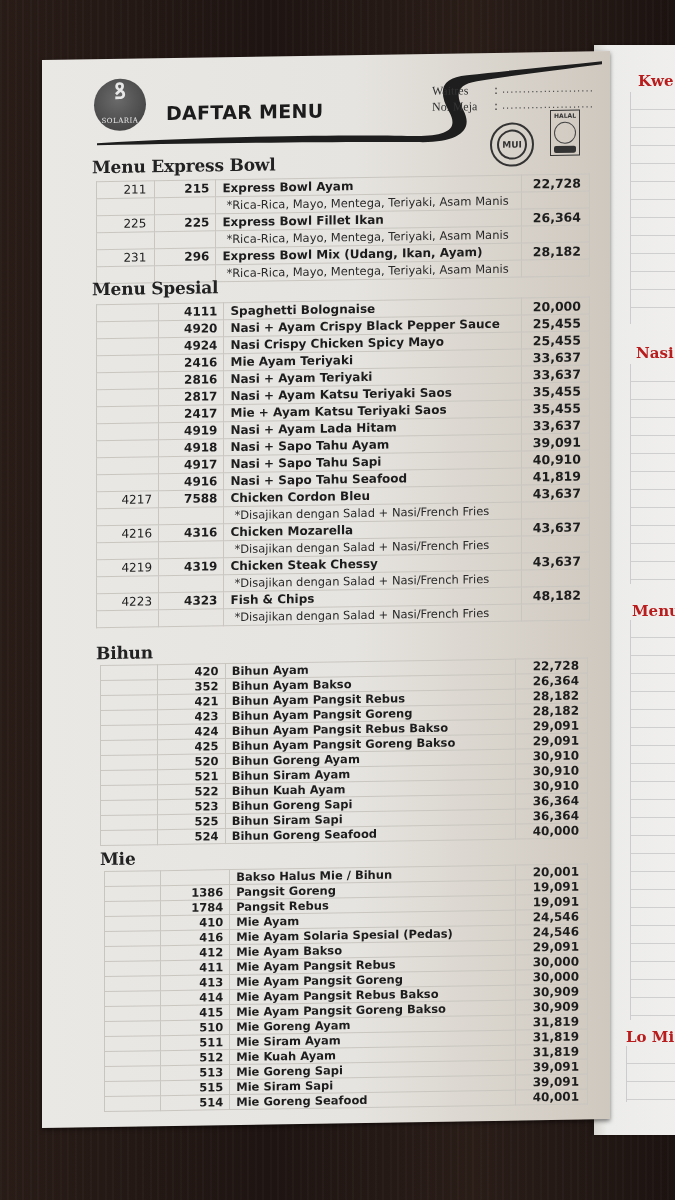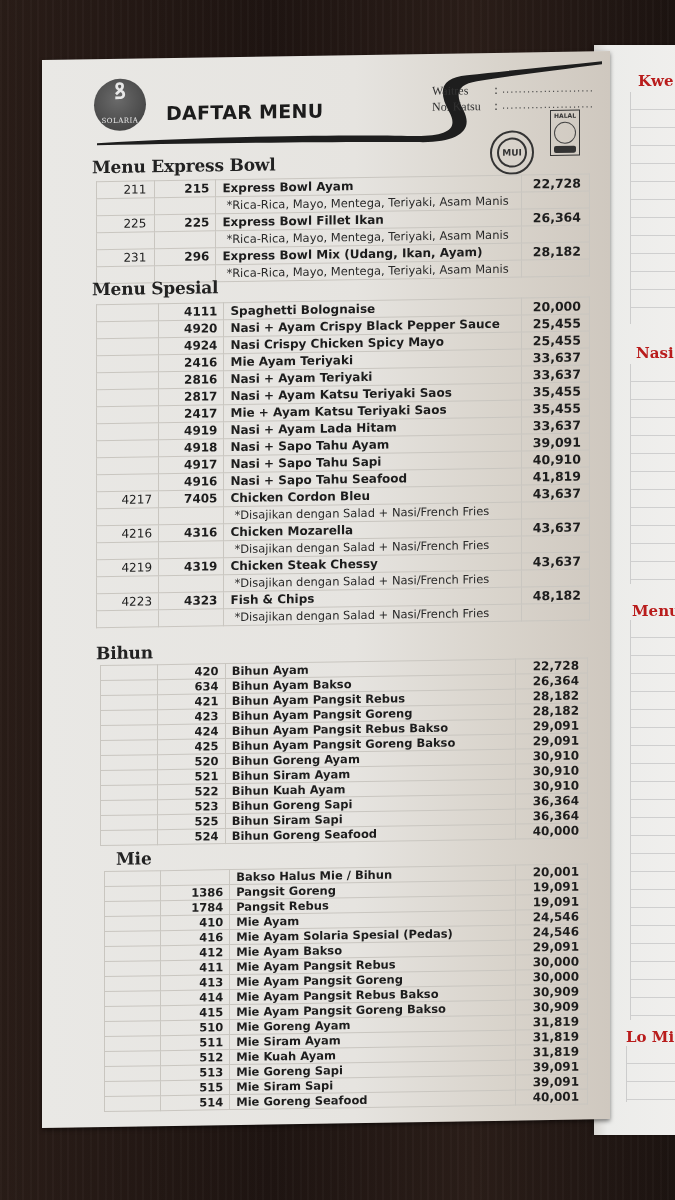--- a/index.html
+++ b/index.html
@@ -31,21 +31,21 @@
     color:#e8e8e8;
   }
   .logo .glyph { font-size:22px; font-weight:bold; line-height:22px; margin-top:-4px; }
   .logo .brand { font-family:"DejaVu Serif", serif; font-size:7px; margin-top:14px; letter-spacing:0.5px; }
   .title { position:absolute; left:124px; top:44px; font-family:"DejaVu Sans", sans-serif; font-weight:bold; font-size:19px; color:#1c1c1c; letter-spacing:0.3px; }
   .swoosh { position:absolute; left:45px; top:6px; width:520px; height:90px; }
   .waitres { position:absolute; left:390px; top:29px; font-size:12px; color:#333; line-height:16px; }
   .waitres .row { display:flex; }
   .waitres .lbl { width:62px;font-family:Liberation Serif, serif; }
   .waitres .dots { color:#444; letter-spacing:1px; font-size:10px; }
-  .seal { position:absolute; left:448px; top:78px; width:44px; height:44px; border-radius:50%; border:2px solid #333; box-sizing:border-box;
+  .seal { position:absolute; left:448px; top:70px; width:44px; height:44px; border-radius:50%; border:2px solid #333; box-sizing:border-box;
     display:flex; align-items:center; justify-content:center; font-size:6px; color:#333; }
   .seal .inner { width:26px; height:26px; border-radius:50%; border:2px solid #333; display:flex; align-items:center; justify-content:center; font-size:9px; font-weight:bold; }
   .halal { position:absolute; left:508px; top:58px; width:30px; height:46px; border:1.5px solid #333; box-sizing:border-box; font-size:6px; font-weight:bold; text-align:center; color:#333; padding-top:1px; }
   .halal .c { width:20px; height:20px; margin:3px auto 2px; border-radius:50%; border:1px solid #444; }
   .halal .b { width:22px; height:7px; margin:0 auto; background:#333; border-radius:2px; }
 
   .section-title { position:absolute; font-family:"DejaVu Serif", serif; font-weight:bold; font-size:17px; color:#222; letter-spacing:-0.2px; }
   .tbl { position:absolute; left:54px; width:494px; border-collapse:collapse; }
   .tbl td { border:1px solid #c9c6c0; padding:0; height:16px; font-size:12px; color:#1d1d1d; white-space:nowrap; }
   .tbl td.c1 { width:52px; text-align:center; font-weight:normal;padding-left:19px; }
@@ -86,21 +86,21 @@
       <span class="brand">SOLARIA</span>
     </div>
     <div class="title">DAFTAR MENU</div>
     <div class="waitres">
       <div class="row">
         <span class="lbl">Waitres</span>
         <span>:</span>&nbsp;
         <span class="dots">......................</span>
       </div>
       <div class="row">
-        <span class="lbl">No. Katsu</span>
+        <span class="lbl">No. Meja</span>
         <span>:</span>&nbsp;
         <span class="dots">......................</span>
       </div>
     </div>
     <div class="seal">
       <div class="inner">MUI</div>
     </div>
     <div class="halal">
       <div>HALAL</div>
       <div class="c"></div>
@@ -214,21 +214,21 @@
           <td class="c4">40,910</td>
         </tr>
     <tr>
           <td class="c1"></td>
           <td class="c2">4916</td>
           <td class="c3">Nasi + Sapo Tahu Seafood</td>
           <td class="c4">41,819</td>
         </tr>
     <tr>
           <td class="c1">4217</td>
-          <td class="c2">7405</td>
+          <td class="c2">7588</td>
           <td class="c3">Chicken Cordon Bleu</td>
           <td class="c4">43,637</td>
         </tr>
     <tr>
           <td class="c1"></td>
           <td class="c2"></td>
           <td class="c3 note">*Disajikan dengan Salad + Nasi/French Fries</td>
           <td class="c4"></td>
         </tr>
     <tr>
@@ -274,21 +274,21 @@
   <table class="tbl tight" style="top:606px;left:58px;width:488px;">
     <tbody>
         <tr>
           <td class="c1"></td>
           <td class="c2">420</td>
           <td class="c3">Bihun Ayam</td>
           <td class="c4">22,728</td>
         </tr>
     <tr>
           <td class="c1"></td>
-          <td class="c2">634</td>
+          <td class="c2">352</td>
           <td class="c3">Bihun Ayam Bakso</td>
           <td class="c4">26,364</td>
         </tr>
     <tr>
           <td class="c1"></td>
           <td class="c2">421</td>
           <td class="c3">Bihun Ayam Pangsit Rebus</td>
           <td class="c4">28,182</td>
         </tr>
     <tr>
@@ -341,21 +341,21 @@
         </tr>
     <tr>
           <td class="c1"></td>
           <td class="c2">524</td>
           <td class="c3">Bihun Goreng Seafood</td>
           <td class="c4">40,000</td>
         </tr>
   </tbody>
     </table>
 
-  <div class="section-title" style="left:58px;top:790px;margin-left:16px;">Mie</div>
+  <div class="section-title" style="left:58px;top:790px;">Mie</div>
   <table class="tbl tight" style="top:812px;left:62px;width:484px;">
     <tbody>
         <tr>
           <td class="c1"></td>
           <td class="c2"></td>
           <td class="c3">Bakso Halus Mie / Bihun</td>
           <td class="c4">20,001</td>
         </tr>
     <tr>
           <td class="c1"></td>

